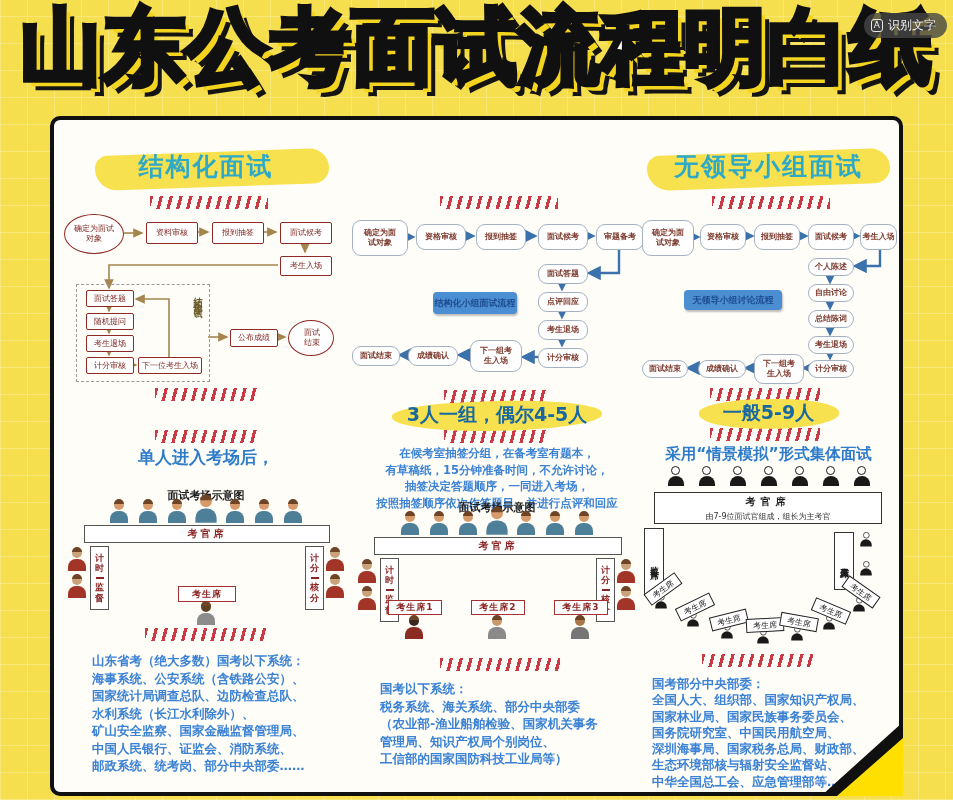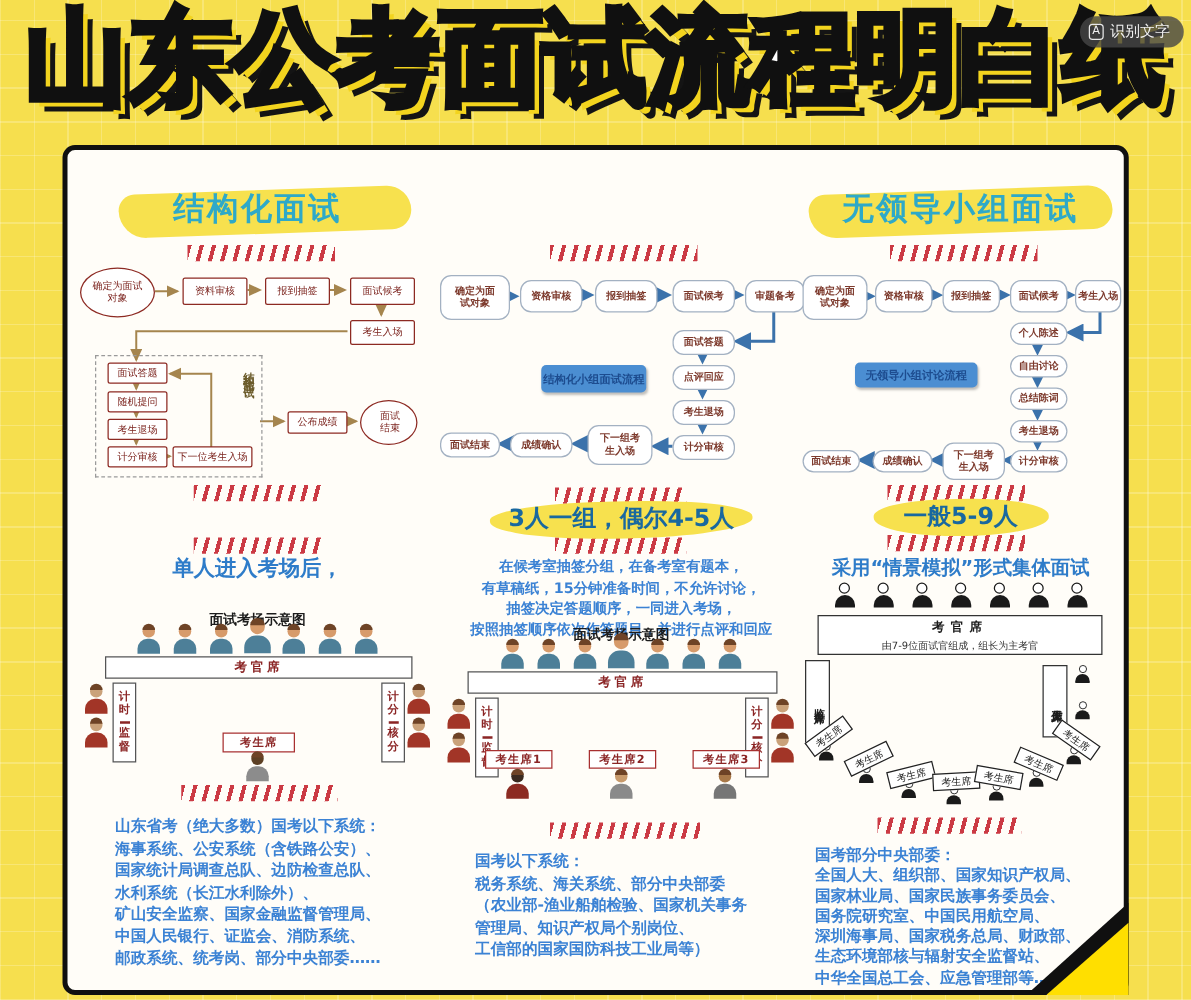--- a/index.html
+++ b/index.html
@@ -154,21 +154,21 @@
         <div class="node" style="left:24px;top:149px;width:46px;height:15px;">计分审核</div>
         <div class="node" style="left:76px;top:149px;width:62px;height:15px;">下一位考生入场</div>
         <div class="node" style="left:168px;top:121px;width:46px;height:16px;">公布成绩</div>
         <div class="node ellipse" style="left:226px;top:112px;width:44px;height:34px;">
           <span class="wrap2">面试结束</span>
         </div>
       </div>
 
       <div class="slash" style="top:268px;left:95px;width:105px;"></div>
       <div class="slash" style="top:310px;left:95px;width:105px;"></div>
-      <div class="desc1" style="top:326px;font-family:Liberation Mono, monospace;">
+      <div class="desc1" style="top:326px;">
         <div>单人进入考场后，</div>
       </div>
 
       <div class="room" style="top:368px;height:132px;">
         <div class="room-title">面试考场示意图</div>
         <div class="prow" style="top:12px;">
           <span class="p">
               <i></i>
               <b></b>
             </span>

